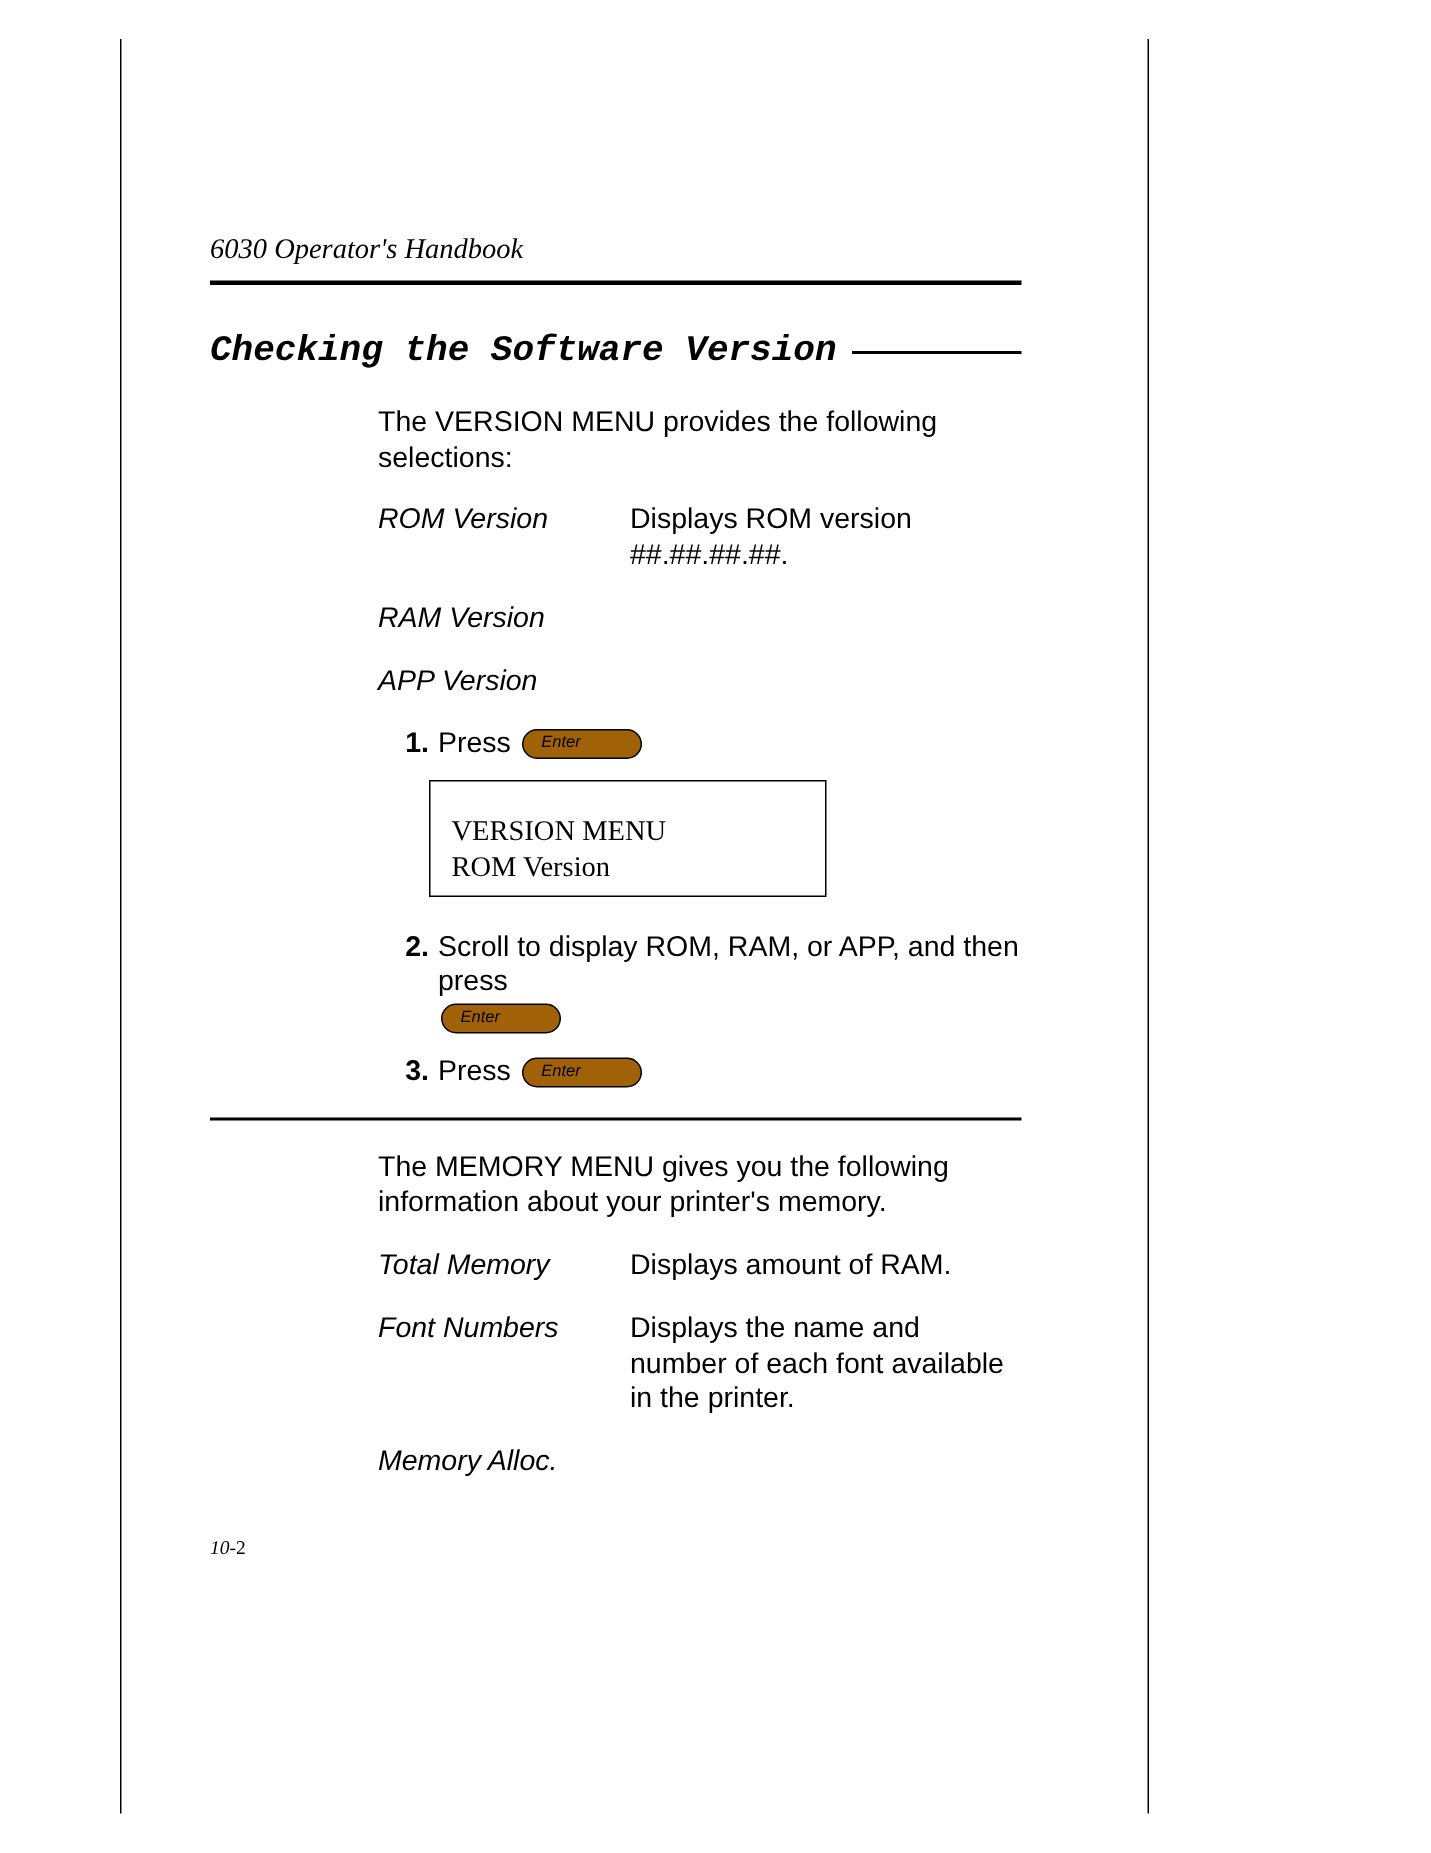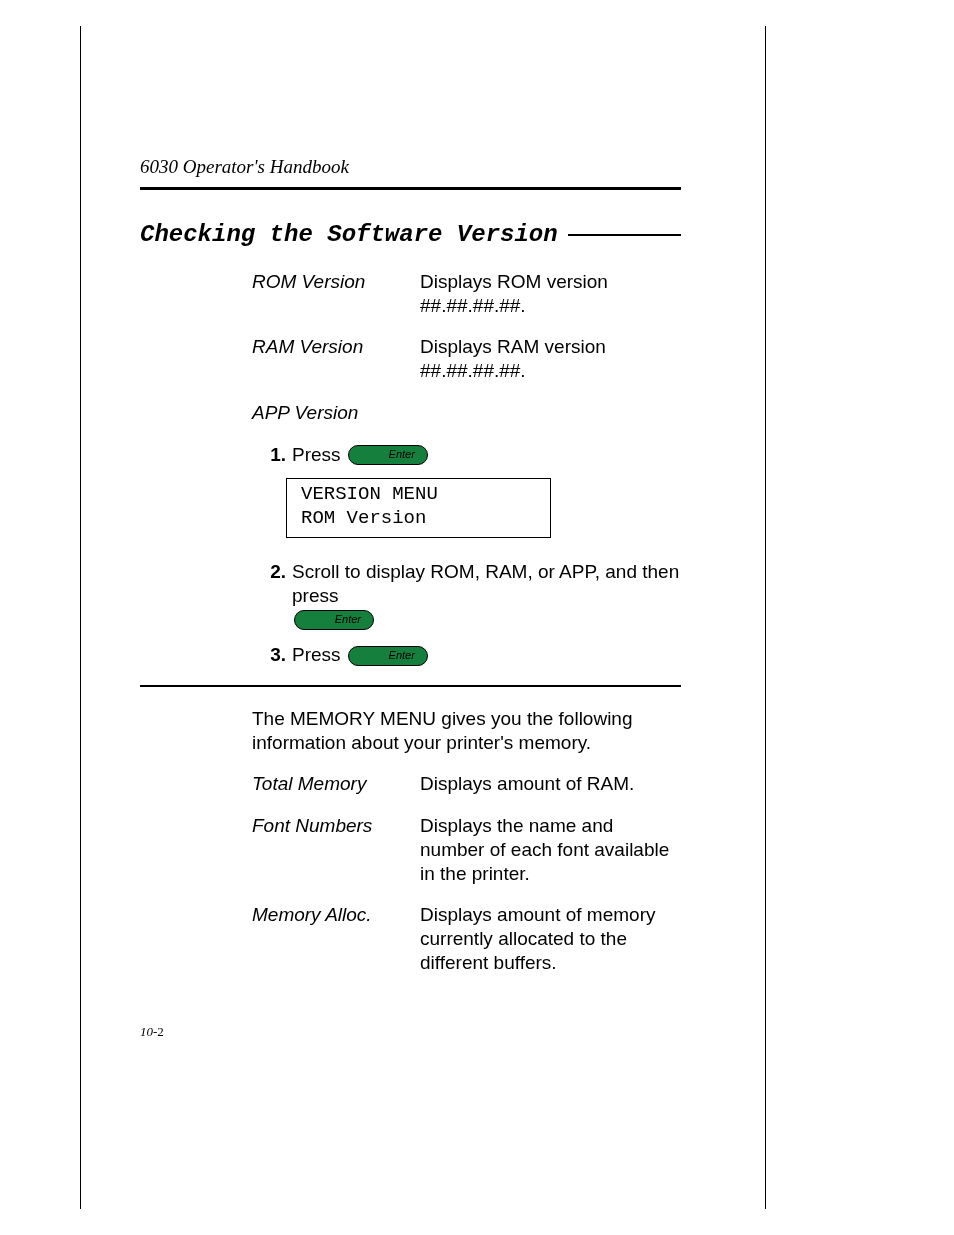--- a/index.html
+++ b/index.html
@@ -72,21 +72,21 @@
   }
 
   .deflist {
     margin: 0 0 18px 0;
   }
   .defrow {
     display: flex;
     align-items: flex-start;
     margin-bottom: 18px;
   }
-  .defrow:last-child { margin-bottom: 0; }
+  .defrow:last-child { margin-bottom: 0; gap: 45px; }
   .term {
     flex: 0 0 168px;
     font-style: italic;
   }
   .def {
     flex: 1 1 auto;
   }
 
   .steps {
     margin: 0;
@@ -114,32 +114,32 @@
     display: inline-block;
     vertical-align: middle;
     min-width: 54px;
     padding: 0 12px;
     height: 18px;
     line-height: 17px;
     border: 1.2px solid #000;
     border-radius: 10px;
     font-size: 11px;
     font-style: italic;
-    text-align: right;
-    background: #15803d;
+    text-align: left;
+    background: #a16207;
     margin: 0 2px;
   }
 
   .lcd {
     border: 1.5px solid #000;
     width: 235px;
     margin: 6px 0 22px 34px;
-    padding: 4px 14px 6px 14px;
+    padding: 22px 14px 6px 14px;
     line-height: 1.25;
-    font-family: Liberation Mono, monospace;
+    font-family: Liberation Serif, serif;
   }
   .lcd .l1 { display:block; }
   .lcd .l2 { display:block; }
 
   .page-num {
     position: absolute;
     left: 140px;
     bottom: 195px;
     font-family: "Book Antiqua", Palatino, Georgia, serif;
     font-size: 13px;
@@ -157,29 +157,29 @@
 
     <div class="running-head">6030 Operator's Handbook</div>
     <hr class="thick-rule">
 
     <div class="section-heading">
       <span class="title">Checking the Software Version</span>
       <span class="rule"></span>
     </div>
 
     <div class="body-block">
+      <p>The VERSION MENU provides the following selections:</p>
 
       <div class="deflist">
         <div class="defrow">
           <div class="term">ROM Version</div>
           <div class="def">Displays ROM version ##.##.##.##.</div>
         </div>
         <div class="defrow">
           <div class="term">RAM Version</div>
-          <div class="def">Displays RAM version ##.##.##.##.</div>
         </div>
         <div class="defrow">
           <div class="term">APP Version</div>
         </div>
       </div>
 
 
       <div class="steps">
 
         <div class="step">
@@ -231,21 +231,20 @@
         <div class="defrow">
           <div class="term">Total Memory</div>
           <div class="def">Displays amount of RAM.</div>
         </div>
         <div class="defrow">
           <div class="term">Font Numbers</div>
           <div class="def">Displays the name and number of each font available in the printer.</div>
         </div>
         <div class="defrow">
           <div class="term">Memory Alloc.</div>
-          <div class="def">Displays amount of memory currently allocated to the different buffers.</div>
         </div>
       </div>
     </div>
 
   </div>
 
   <div class="page-num">
     <span class="chap">10-</span><span>2</span>
   </div>
 </div>

